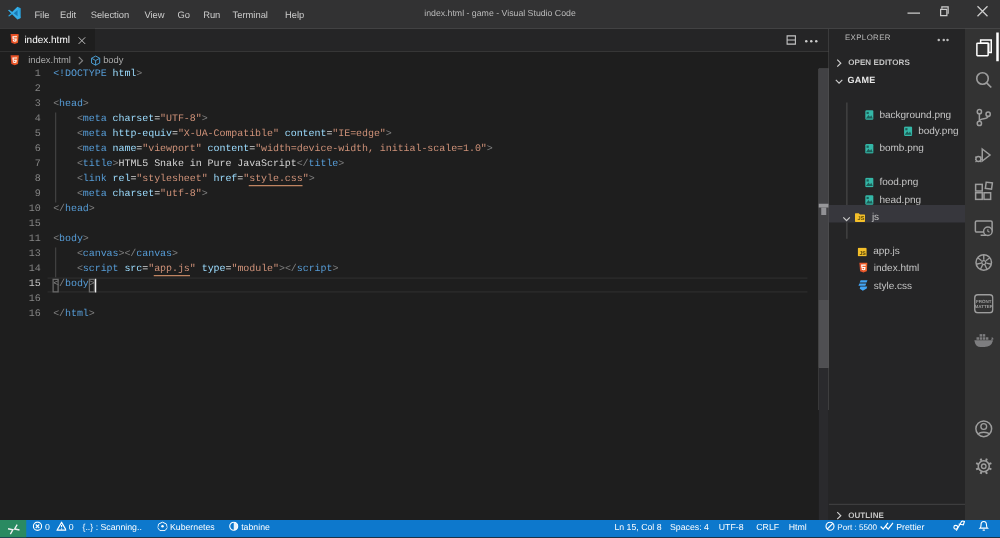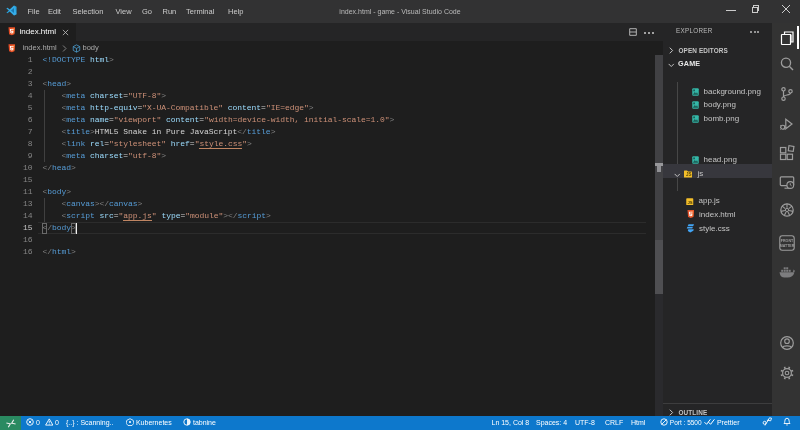--- a/index.html
+++ b/index.html
@@ -165,39 +165,49 @@
 <div class="trow" style="top:58.900000000000006px;">
         <span style="margin-left:28.5px;display:inline-flex">
           <svg width="7" height="8" viewBox="0 0 14 16" style="flex:none">
             <rect x="0.5" y="0.5" width="13" height="15" rx="2" fill="#34b7a7"></rect>
             <rect x="2.5" y="3" width="3.5" height="3.5" fill="#1d5f58"></rect>
             <path d="M1.5 13.5 L5.5 8 L8 11 L10 8.5 L12.5 13.5 Z" fill="#1d5f58"></path>
           </svg>
         </span>
         <span style="margin-left:5px">background.png</span>
       </div>
-<div class="trow" style="top:72.6px;">
+<div class="trow" style="top:72.6px;padding-left:31px;">
         <span style="margin-left:28.5px;display:inline-flex">
           <svg width="7" height="8" viewBox="0 0 14 16" style="flex:none">
             <rect x="0.5" y="0.5" width="13" height="15" rx="2" fill="#34b7a7"></rect>
             <rect x="2.5" y="3" width="3.5" height="3.5" fill="#1d5f58"></rect>
             <path d="M1.5 13.5 L5.5 8 L8 11 L10 8.5 L12.5 13.5 Z" fill="#1d5f58"></path>
           </svg>
         </span>
         <span style="margin-left:5px">body.png</span>
       </div>
 <div class="trow" style="top:86.3px;">
         <span style="margin-left:28.5px;display:inline-flex">
           <svg width="7" height="8" viewBox="0 0 14 16" style="flex:none">
             <rect x="0.5" y="0.5" width="13" height="15" rx="2" fill="#34b7a7"></rect>
             <rect x="2.5" y="3" width="3.5" height="3.5" fill="#1d5f58"></rect>
             <path d="M1.5 13.5 L5.5 8 L8 11 L10 8.5 L12.5 13.5 Z" fill="#1d5f58"></path>
           </svg>
         </span>
         <span style="margin-left:5px">bomb.png</span>
+      </div>
+<div class="trow" style="top:113.7px;">
+        <span style="margin-left:28.5px;display:inline-flex">
+          <svg width="7" height="8" viewBox="0 0 14 16" style="flex:none">
+            <rect x="0.5" y="0.5" width="13" height="15" rx="2" fill="#34b7a7"></rect>
+            <rect x="2.5" y="3" width="3.5" height="3.5" fill="#1d5f58"></rect>
+            <path d="M1.5 13.5 L5.5 8 L8 11 L10 8.5 L12.5 13.5 Z" fill="#1d5f58"></path>
+          </svg>
+        </span>
+        <span style="margin-left:5px">food.png</span>
       </div>
 <div class="trow" style="top:127.39999999999999px;">
         <span style="margin-left:28.5px;display:inline-flex">
           <svg width="7" height="8" viewBox="0 0 14 16" style="flex:none">
             <rect x="0.5" y="0.5" width="13" height="15" rx="2" fill="#34b7a7"></rect>
             <rect x="2.5" y="3" width="3.5" height="3.5" fill="#1d5f58"></rect>
             <path d="M1.5 13.5 L5.5 8 L8 11 L10 8.5 L12.5 13.5 Z" fill="#1d5f58"></path>
           </svg>
         </span>
         <span style="margin-left:5px">head.png</span>

